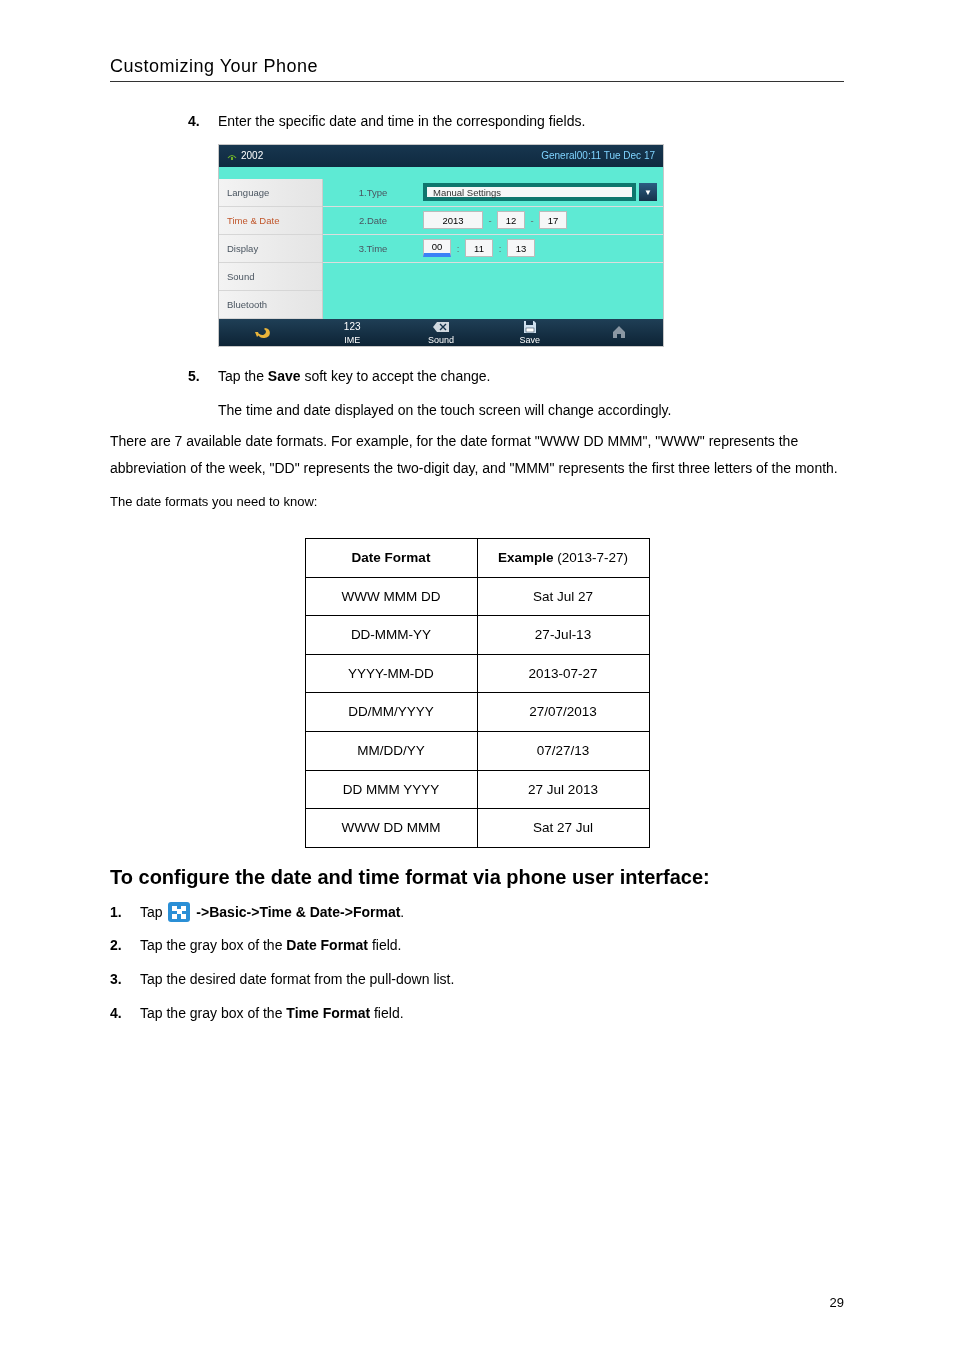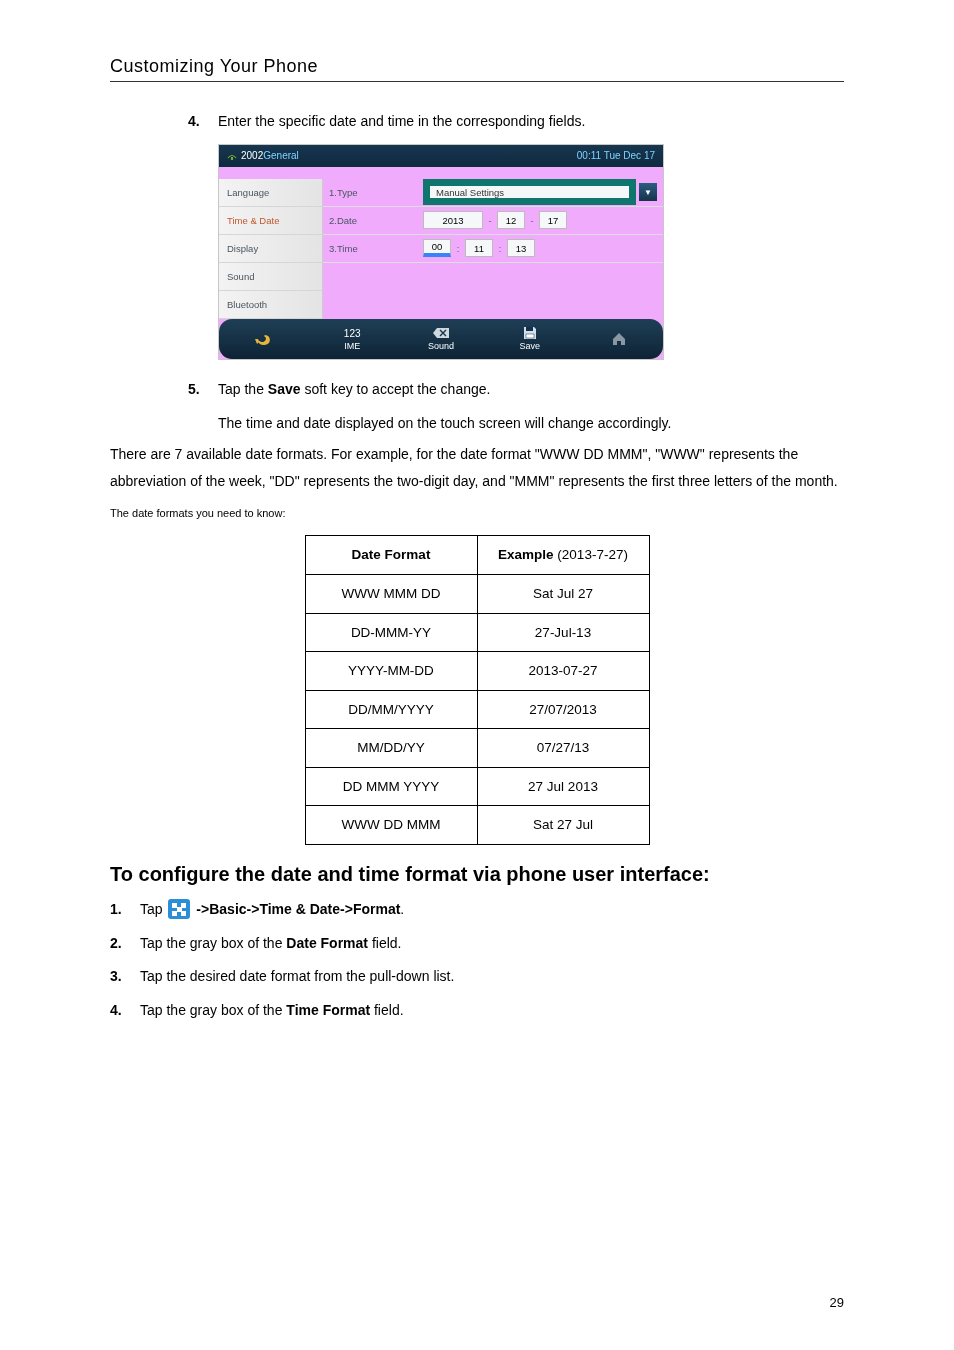--- a/index.html
+++ b/index.html
@@ -40,45 +40,45 @@
     margin-left: 30px;
     font-size: 14px;
     line-height: 1.7;
     margin-bottom: 6px;
   }
   .para {
     font-size: 14px;
     line-height: 1.9;
     margin-bottom: 8px;
   }
-  .para-top { font-size: 11px; line-height: 1.9; margin-bottom: 12px; }
+  .para-top { font-size: 13px; line-height: 1.9; margin-bottom: 24px; }
   b { font-weight: bold; }
 
   
   .phone-wrap { margin: 6px 0 18px 30px; }
   .phone {
     width: 446px;
     border: 1px solid #c7c7c7;
-    background: #f0abfc;
+    background: #5eead4;
     font-size: 10px;
   }
   .phone-topbar {
     height: 22px;
     background: linear-gradient(#17364f, #0f2a40);
     color: #fff;
     display: flex;
     align-items: center;
     padding: 0 8px;
   }
   .phone-ext { flex: 0 0 auto; display: flex; align-items: center; gap: 4px; }
   .wifi-dot {
     width: 10px; height: 10px;
     display: inline-block;
   }
-  .phone-title { flex: 1; text-align: left; color: #7fd3ff; }
+  .phone-title { flex: 1; text-align: right; color: #7fd3ff; }
   .phone-clock { flex: 0 0 auto; color: #7fd3ff; }
   .phone-body { display: flex; margin-top: 12px; }
   .phone-sidebar {
     width: 104px;
     background: linear-gradient(90deg, #f3f3f3, #e4e4e4);
     border-right: 1px solid #ccc;
   }
   .side-item {
     height: 28px;
     line-height: 28px;
@@ -90,33 +90,33 @@
   .side-item.active { color: #c1572c; }
   .phone-main { flex: 1; padding: 0; }
   .form-row {
     display: flex;
     align-items: center;
     height: 28px;
     border-bottom: 1px solid #ddd;
     padding: 0 6px;
     gap: 6px;
   }
-  .form-label { width: 88px; color: #4a5560; font-size: 9.5px; }
+  .form-label { width: 88px; color: #4a5560; font-size: 9.5px; text-align: center; }
   .form-ctrl {
     flex: 1;
     display: flex;
     align-items: center;
     gap: 3px;
   }
   .dd {
     display: inline-flex;
     align-items: center;
     background: #f6f7f8;
-    border: 7px solid #0f766e;
-    height: 26px;
+    border: 4px solid #0f766e;
+    height: 18px;
     padding: 0 6px;
     font-size: 9.5px;
     color: #333;
   }
   .dd-caret {
     width: 18px; height: 18px;
     display: inline-flex; align-items: center; justify-content: center;
     background: linear-gradient(#2b5d82, #16324a);
     color: #fff;
     font-size: 8px;
@@ -129,25 +129,24 @@
     border: 1px solid #bbb;
     width: 28px; height: 18px;
     font-size: 9.5px;
   }
   .numbox.focus {
     border-bottom: 4px solid #3b82f6;
   }
   .sep { width: 8px; text-align: center; color: #666; font-size: 9.5px; }
   .phone-filler { height: 56px; }
   .phone-bottombar {
-    height: 40px;
+    height: 27px;
     background: linear-gradient(#1f3f56, #0d2335);
     color: #fff;
     display: flex;
-    border-radius: 13px;
   }
   .sk {
     flex: 1;
     display: flex;
     flex-direction: column;
     align-items: center;
     justify-content: center;
     gap: 1px;
   }
   .sk-icon { height: 14px; display: flex; align-items: center; justify-content: center; }

